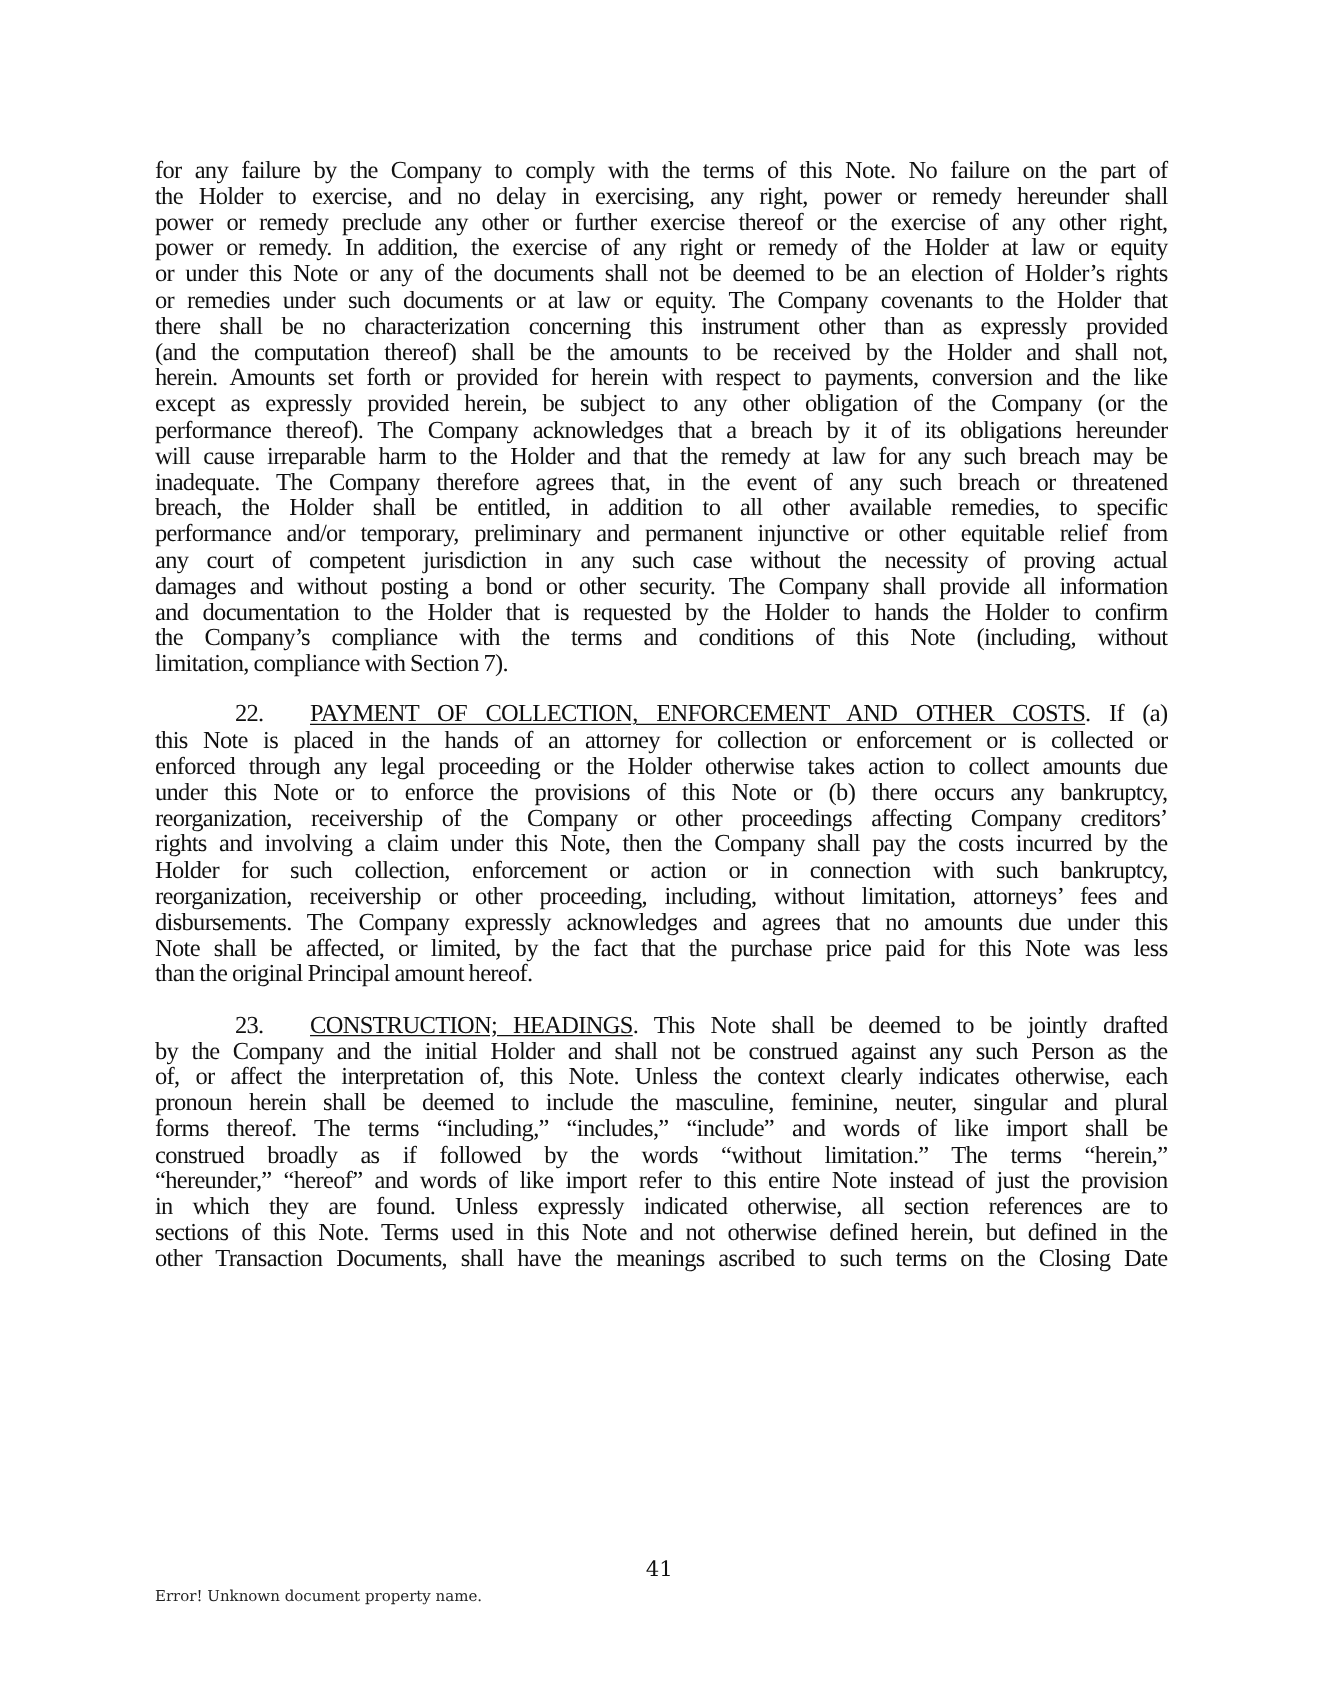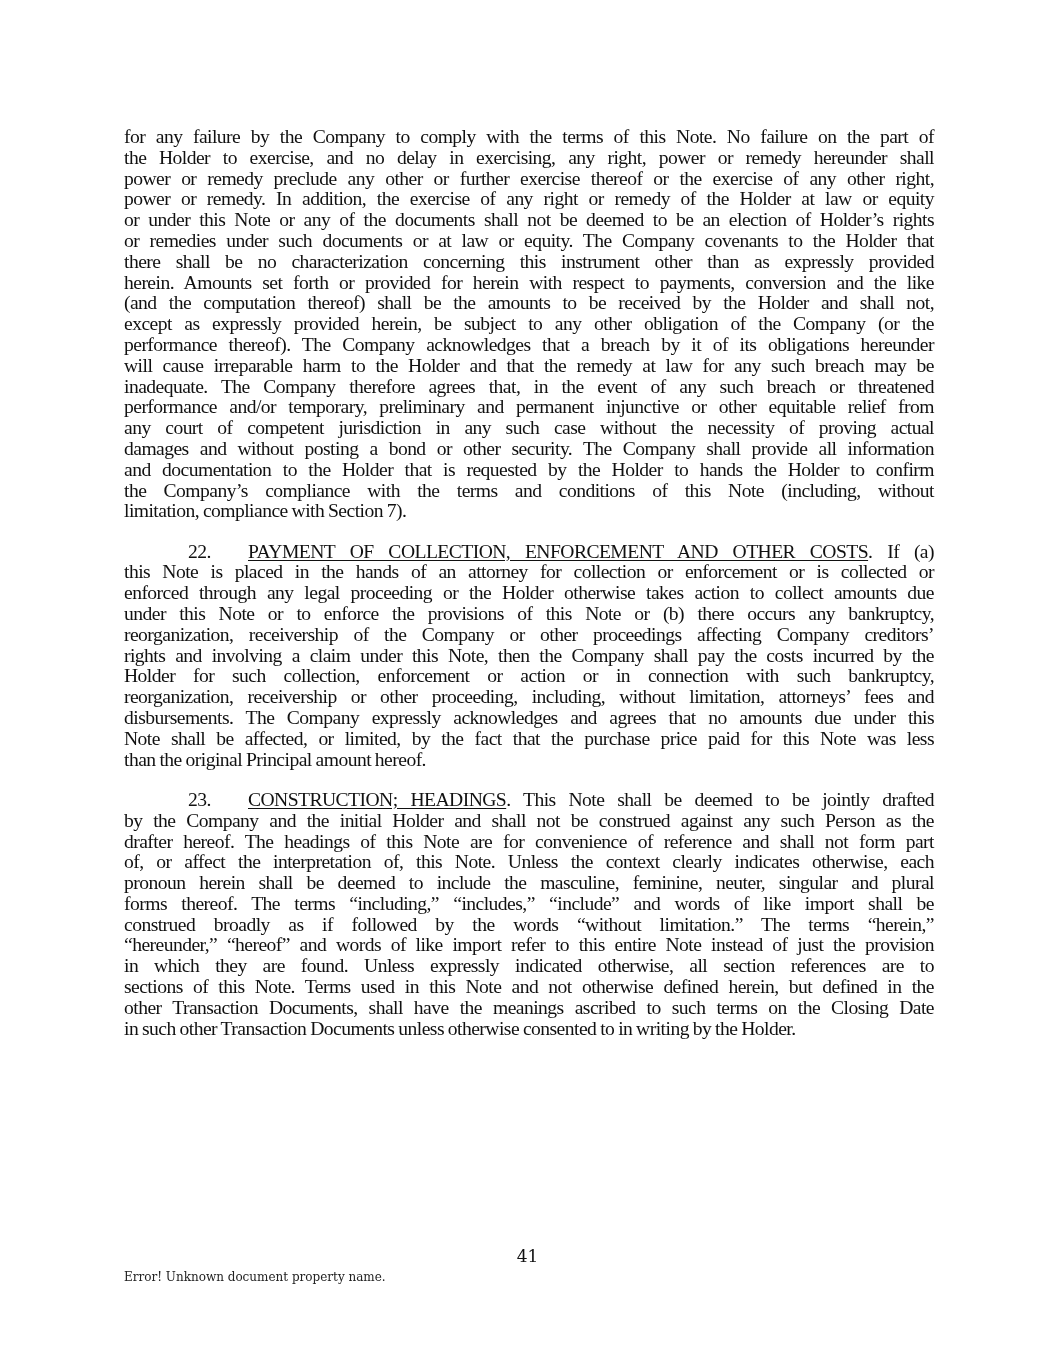--- a/index.html
+++ b/index.html
@@ -34,26 +34,27 @@
   <div class="body-text">
 
     <div id="p0">
         <span class="line">for any failure by the Company to comply with the terms of this Note.  No failure on the part of</span>
         <span class="line">the Holder to exercise, and no delay in exercising, any right, power or remedy hereunder shall</span>
         <span class="line">power or remedy preclude any other or further exercise thereof or the exercise of any other right,</span>
         <span class="line">power or remedy.  In addition, the exercise of any right or remedy of the Holder at law or equity</span>
         <span class="line">or under this Note or any of the documents shall not be deemed to be an election of Holder’s rights</span>
         <span class="line">or remedies under such documents or at law or equity.  The Company covenants to the Holder that</span>
         <span class="line">there shall be no characterization concerning this instrument other than as expressly provided</span>
+        <span class="line">(and the computation thereof) shall be the amounts to be received by the Holder and shall not,</span>
         <span class="line">herein.  Amounts set forth or provided for herein with respect to payments, conversion and the like</span>
-        <span class="line">(and the computation thereof) shall be the amounts to be received by the Holder and shall not,</span>
         <span class="line">except as expressly provided herein, be subject to any other obligation of the Company (or the</span>
         <span class="line">performance thereof).  The Company acknowledges that a breach by it of its obligations hereunder</span>
         <span class="line">will cause irreparable harm to the Holder and that the remedy at law for any such breach may be</span>
         <span class="line">inadequate.  The Company therefore agrees that, in the event of any such breach or threatened</span>
+        <span class="line">breach, the Holder shall be entitled, in addition to all other available remedies, to specific</span>
         <span class="line">performance and/or temporary, preliminary and permanent injunctive or other equitable relief from</span>
         <span class="line">any court of competent jurisdiction in any such case without the necessity of proving actual</span>
         <span class="line">damages and without posting a bond or other security.  The Company shall provide all information</span>
         <span class="line">and documentation to the Holder that is requested by the Holder to hands the Holder to confirm</span>
         <span class="line">the Company’s compliance with the terms and conditions of this Note (including, without</span>
         <span class="line last">limitation, compliance with Section 7).</span>
       </div>
 
     <div class="para-gap"></div>
 
@@ -73,29 +74,27 @@
         <span class="line last">than the original Principal amount hereof.</span>
       </div>
 
     <div class="para-gap"></div>
 
     <div id="p2">
       <span class="line">
         <span class="sec-num">23.</span><span class="sec-title">CONSTRUCTION; HEADINGS</span><span>.  This Note shall be deemed to be jointly drafted</span>
       </span>
     <span class="line">by the Company and the initial Holder and shall not be construed against any such Person as the</span>
-        <span class="line">drafter hereof.  The headings of this Note are for convenience of reference and shall not form part</span>
         <span class="line">of, or affect the interpretation of, this Note.  Unless the context clearly indicates otherwise, each</span>
         <span class="line">pronoun herein shall be deemed to include the masculine, feminine, neuter, singular and plural</span>
         <span class="line">forms thereof.  The terms “including,” “includes,” “include” and words of like import shall be</span>
         <span class="line">construed broadly as if followed by the words “without limitation.”  The terms “herein,”</span>
         <span class="line">“hereunder,” “hereof” and words of like import refer to this entire Note instead of just the provision</span>
         <span class="line">in which they are found.  Unless expressly indicated otherwise, all section references are to</span>
         <span class="line">sections of this Note.  Terms used in this Note and not otherwise defined herein, but defined in the</span>
         <span class="line">other Transaction Documents, shall have the meanings ascribed to such terms on the Closing Date</span>
-        <span class="line last">in such other Transaction Documents unless otherwise consented to in writing by the Holder.</span>
       </div>
 
   </div>
 
   <div class="page-number">41</div>
   <div class="footer-note">Error! Unknown document property name.</div>
 </div>
 
 </body></html>

